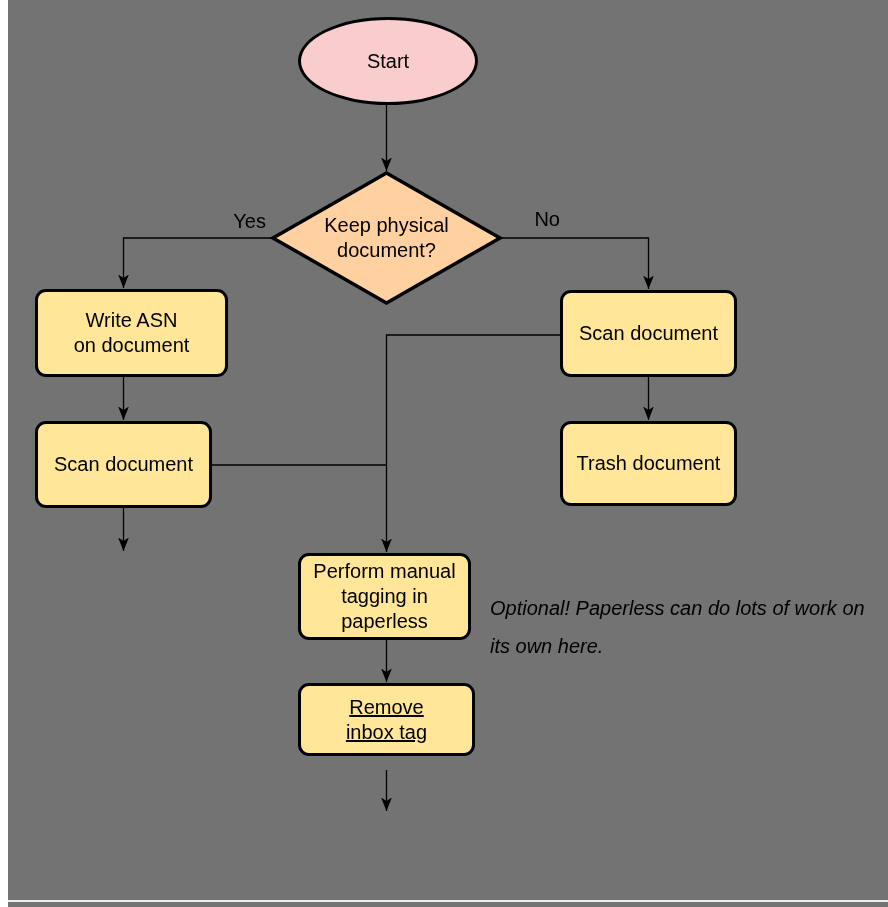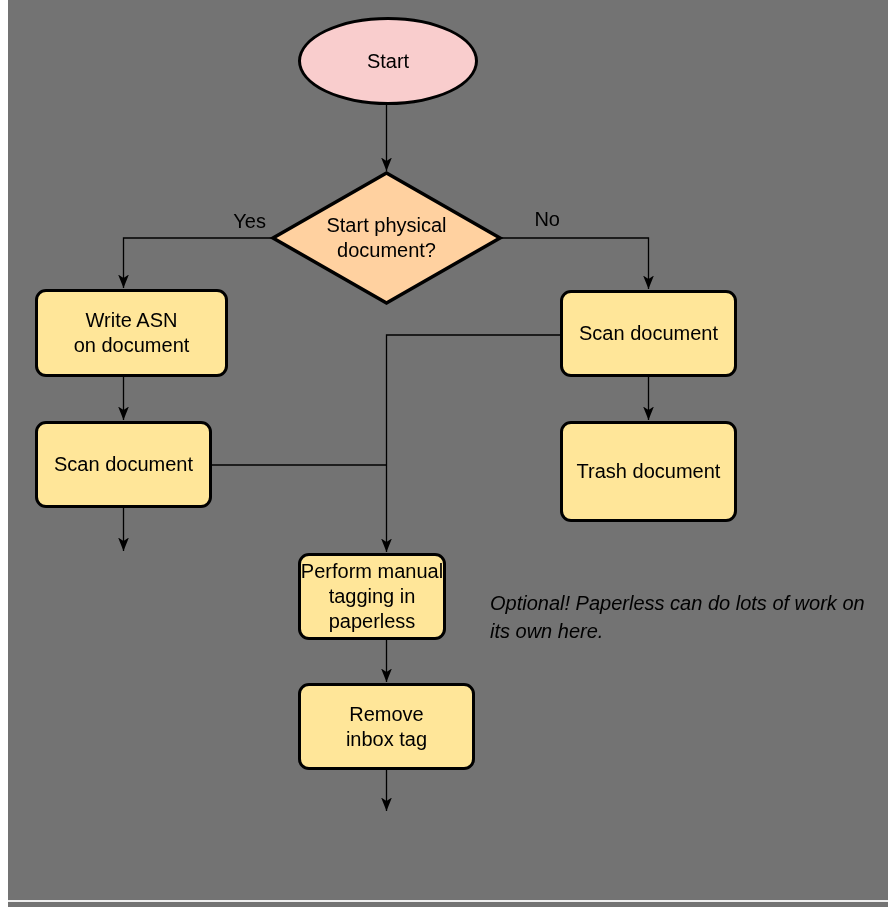--- a/index.html
+++ b/index.html
@@ -60,21 +60,21 @@
   .edge-label {
     position: absolute;
     font-size: 20px;
     line-height: 22px;
     text-align: right;
     white-space: pre;
   }
   .note {
     position: absolute;
     font-size: 20px;
-    line-height: 28px;
+    line-height: 38px;
     font-style: italic;
     white-space: pre;
   }
   .page-edge {
     position: absolute;
     left: 0;
     top: 900px;
     width: 888px;
     height: 2px;
     background: var(--page-edge, #EDEDED);
@@ -104,21 +104,21 @@
     <path class="edge" d="M 378.5 770 L 378.5 811" marker-end="url(#arw)"></path>
 
     <polygon class="diamond" points="378.5,173 492,238 378.5,303 265,238"></polygon>
   </svg>
 
   <div class="node terminal" style="left:290px; top:17px; width:180px; height:88px;">
     <span>Start</span>
   </div>
 
   <div class="node decision-label" style="left:278px; top:206px; width:201px; height:64px;">
-    <span>Start physical
+    <span>Keep physical
 document?</span>
   </div>
 
   <div class="edge-label" style="left:198px; top:210px; width:60px;">Yes</div>
 
   <div class="edge-label" style="left:492px; top:208px; width:60px;">No</div>
 
   <div class="node process" style="left:27px; top:289px; width:193px; height:88px;">
     <span>Write ASN
 on document</span>
@@ -126,34 +126,34 @@
 
   <div class="node process" style="left:27px; top:421px; width:177px; height:87px;">
     <span>Scan document</span>
   </div>
 
 
   <div class="node process" style="left:552px; top:290px; width:177px; height:87px;">
     <span>Scan document</span>
   </div>
 
-  <div class="node process" style="left:552px; top:421px; width:177px; height:101px;">
+  <div class="node process" style="left:552px; top:421px; width:177px; height:85px;">
     <span>Trash document</span>
   </div>
 
-  <div class="node process" style="left:290px; top:553px; width:148px; height:87px;">
+  <div class="node process" style="left:290px; top:553px; width:173px; height:87px;">
     <span>Perform manual
 tagging in
 paperless</span>
   </div>
 
   <div class="note" style="left:482px; top:589px;">Optional! Paperless can do lots of work on
 its own here.</div>
 
-  <div class="node process" style="left:290px; top:683px; width:177px; height:87px;">
+  <div class="node process" style="left:290px; top:683px; width:177px; height:73px;text-decoration:underline;">
     <span>Remove
 inbox tag</span>
   </div>
 
 
   <div class="page-edge"></div>
 
 </div>
 
 </body></html>

